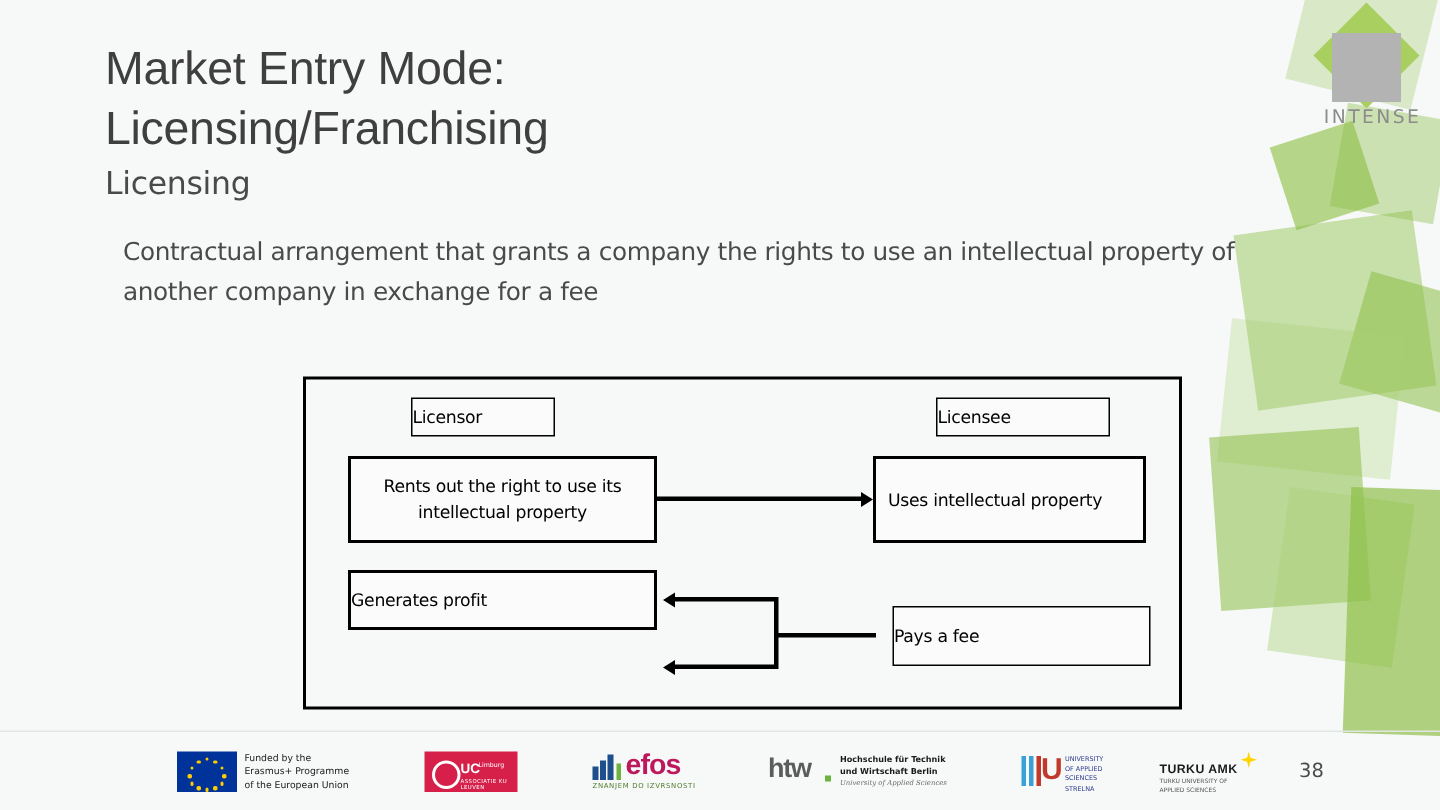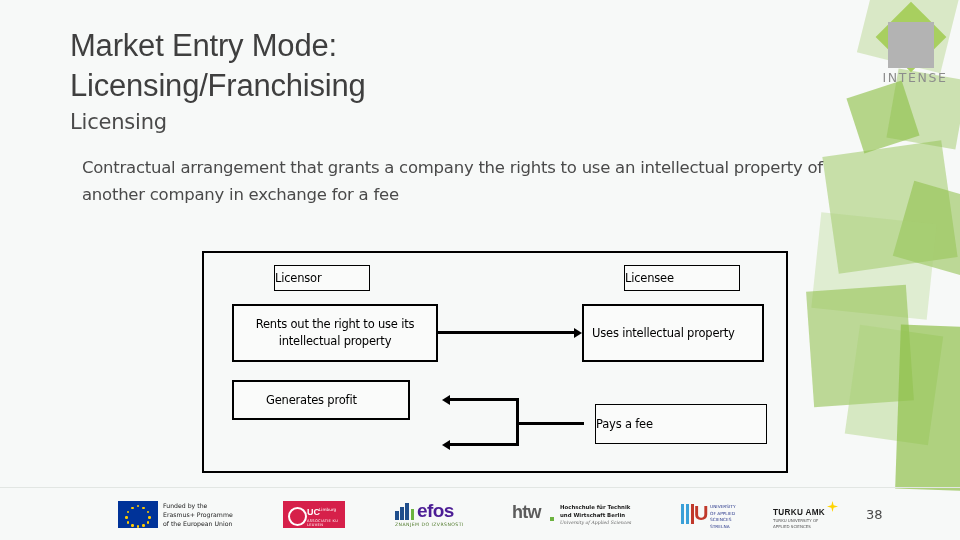--- a/index.html
+++ b/index.html
@@ -189,21 +189,21 @@
 
   
   #logo-efos .bars {
     position: absolute; left: 0; top: 3px;
     width: 20px; height: 17px;
   }
   #logo-efos .bar { position: absolute; bottom: 0; width: 3.6px; background: #1f4e8c; }
   #logo-efos .word {
     position: absolute; left: 22px; top: 0px;
     font-family: "Liberation Sans", sans-serif;
-    font-size: 19px; font-weight: 700; color: #4c1d95;
+    font-size: 19px; font-weight: 700; color: #be185d;
     letter-spacing: -0.6px;
   }
   #logo-efos .tagline {
     position: absolute; left: 0px; top: 22px;
     font-family: "DejaVu Sans", sans-serif;
     font-size: 4.6px; color: #4f7a2a; letter-spacing: 0.45px;
     white-space: nowrap;
   }
 
   
@@ -319,21 +319,21 @@
       <span>Rents out the right to use its intellectual property</span>
     </div>
 
     <div class="dbox thick" style="left:378px; top:51px; width:182px; height:58px; padding:0 8px;">
       <span>Uses intellectual property</span>
     </div>
 
     <div class="conn" style="left:234px; top:78px; width:136px; height:3px;"></div>
     <div class="arrow-head ah-right" style="left:370px; top:74.5px;"></div>
 
-    <div class="dbox thick" style="left:28px; top:127px; width:178px; height:40px;padding-left:32px;">
+    <div class="dbox thick" style="left:28px; top:127px; width:206px; height:40px;">
       <span>Generates profit</span>
     </div>
 
 
     <div class="dbox thin" style="left:391px; top:151px; width:172px; height:40px;">
       <span>Pays a fee</span>
     </div>
 
     <div class="conn" style="left:312px; top:169px; width:68px; height:3px;"></div>
     <div class="conn" style="left:312px; top:145px; width:3px; height:48px;"></div>

